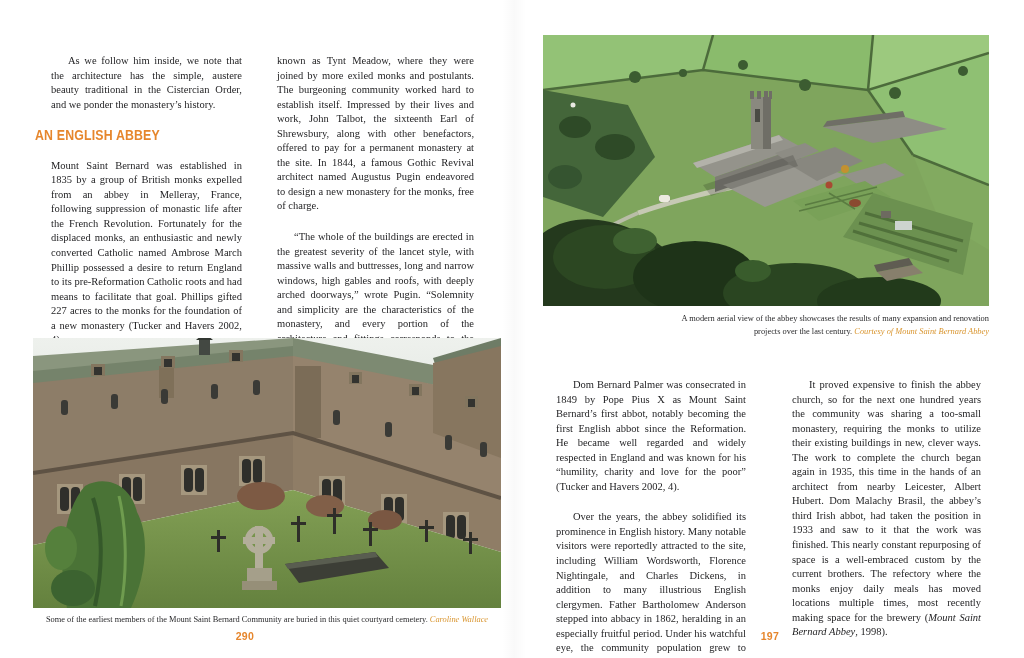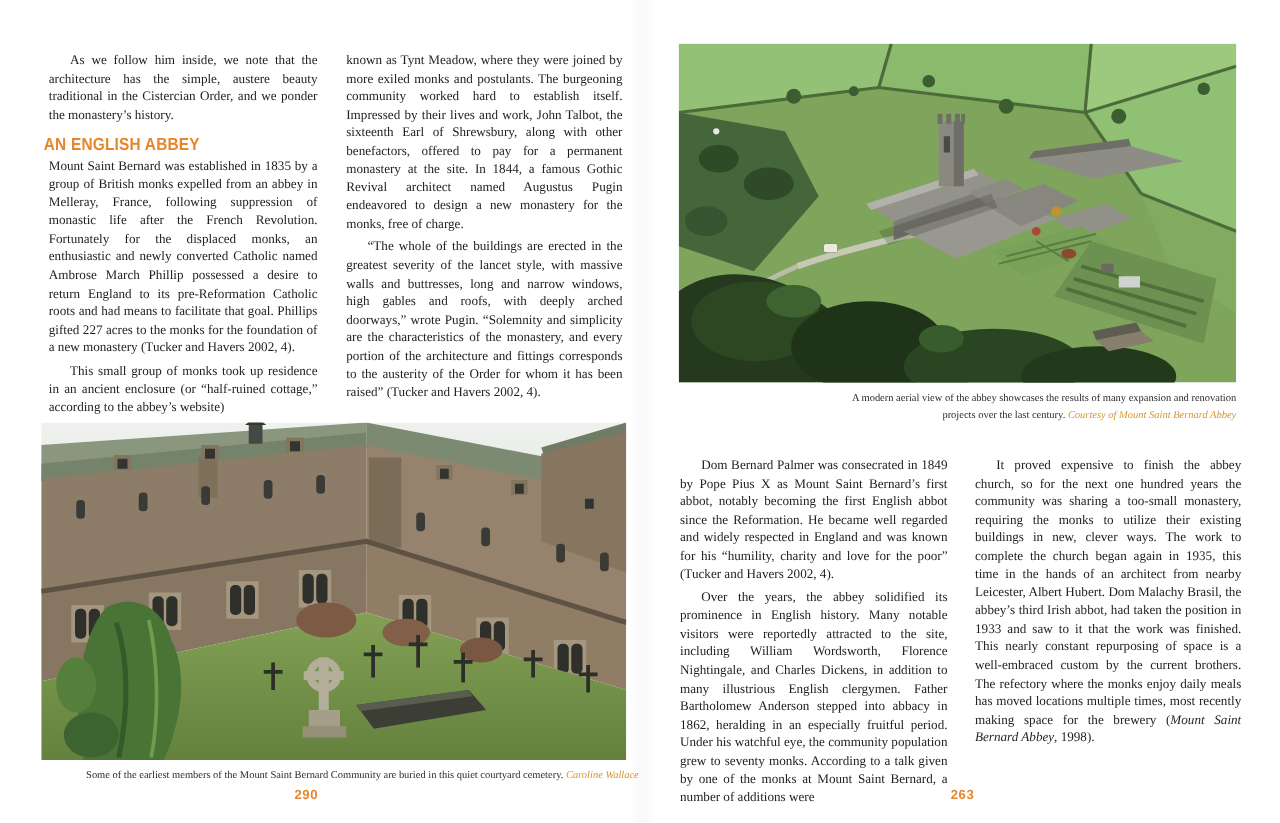--- a/index.html
+++ b/index.html
@@ -1,34 +1,34 @@
 <!DOCTYPE html>
 <html><head>
 <meta charset="utf-8">
 <style>
   html,body{margin:0;padding:0;background:#ffffff;}
   #spread{position:relative;width:1024px;height:658px;background:#ffffff;overflow:hidden;
           font-family:"Liberation Serif", serif;color:#1e1e20;}
   #gutter{position:absolute;left:502px;top:0;width:24px;height:658px;pointer-events:none;
           background:linear-gradient(90deg,rgba(0,0,0,0) 0%,rgba(0,0,0,0.025) 50%,rgba(0,0,0,0) 100%);}
   .col{position:absolute;text-align:justify;font-size:10.5px;line-height:14.55px;}
-  .col p{margin:4px;}
+  .col p{margin:16px;}
   .indent{text-indent:17px;}
   #col1{left:35px;top:38px;width:223px;}
-  #col2{left:273px;top:38px;width:229px;}
+  #col2{left:261px;top:38px;width:229px;}
   #col3{left:540px;top:362px;width:222px;}
   #col4{left:776px;top:362px;width:221px;}
   .heading{color:#e6862c;font-family:"Liberation Sans", sans-serif;font-weight:700;
            font-size:14px;letter-spacing:0.2px;margin:8px 0 3px;transform:scaleX(0.88);
            transform-origin:0 50%;white-space:nowrap;}
   .photo{position:absolute;display:block;}
   #courtyard-photo{left:33px;top:338px;width:468px;height:270px;}
   #aerial-photo{left:543px;top:35px;width:446px;height:271px;}
   .caption{position:absolute;font-size:8.4px;line-height:1.5;color:#2a2a2c;}
-  #caption-courtyard{left:43px;top:614px;width:468px;text-align:right;}
+  #caption-courtyard{left:33px;top:614px;width:468px;text-align:center;}
   #caption-aerial{left:543px;top:313px;width:330px;margin-left:116px;text-align:right;}
   .credit{font-style:italic;color:#d9952f;}
   .cite{font-style:italic;}
   .page-number{position:absolute;top:630px;font-family:"Liberation Sans", sans-serif;
                font-weight:700;font-size:10.5px;letter-spacing:0.4px;color:#e6862c;text-align:center;}
   #pn-196{left:35px;width:420px;}
   #pn-197{left:545px;width:450px;}
   svg{display:block;width:100%;height:100%;}
 </style>
 </head>
@@ -302,14 +302,14 @@
 
   <div class="col" id="col3">
     <p class="indent">Dom Bernard Palmer was consecrated in 1849 by Pope Pius X as Mount Saint Bernard’s first abbot, notably becoming the first English abbot since the Reformation. He became well regarded and widely respected in England and was known for his “humility, charity and love for the poor” (Tucker and Havers 2002, 4).</p>
     <p class="indent">Over the years, the abbey solidified its prominence in English history. Many notable visitors were reportedly attracted to the site, including William Wordsworth, Florence Nightingale, and Charles Dickens, in addition to many illustrious English clergymen. Father Bartholomew Anderson stepped into abbacy in 1862, heralding in an especially fruitful period. Under his watchful eye, the community population grew to seventy monks. According to a talk given by one of the monks at Mount Saint Bernard, a number of additions were</p>
   </div>
 
   <div class="col" id="col4">
     <p class="indent"><span>It proved expensive to finish the abbey church, so for the next one hundred years the community was sharing a too-small monastery, requiring the monks to utilize their existing buildings in new, clever ways. The work to complete the church began again in 1935, this time in the hands of an architect from nearby Leicester, Albert Hubert. Dom Malachy Brasil, the abbey’s third Irish abbot, had taken the position in 1933 and saw to it that the work was finished. This nearly constant repurposing of space is a well-embraced custom by the current brothers. The refectory where the monks enjoy daily meals has moved locations multiple times, most recently making space for the brewery (</span><span class="cite">Mount Saint Bernard Abbey</span><span>, 1998).</span></p>
   </div>
 
-  <div class="page-number" id="pn-197">263</div>
+  <div class="page-number" id="pn-197">197</div>
 </div>
 
 </body></html>

